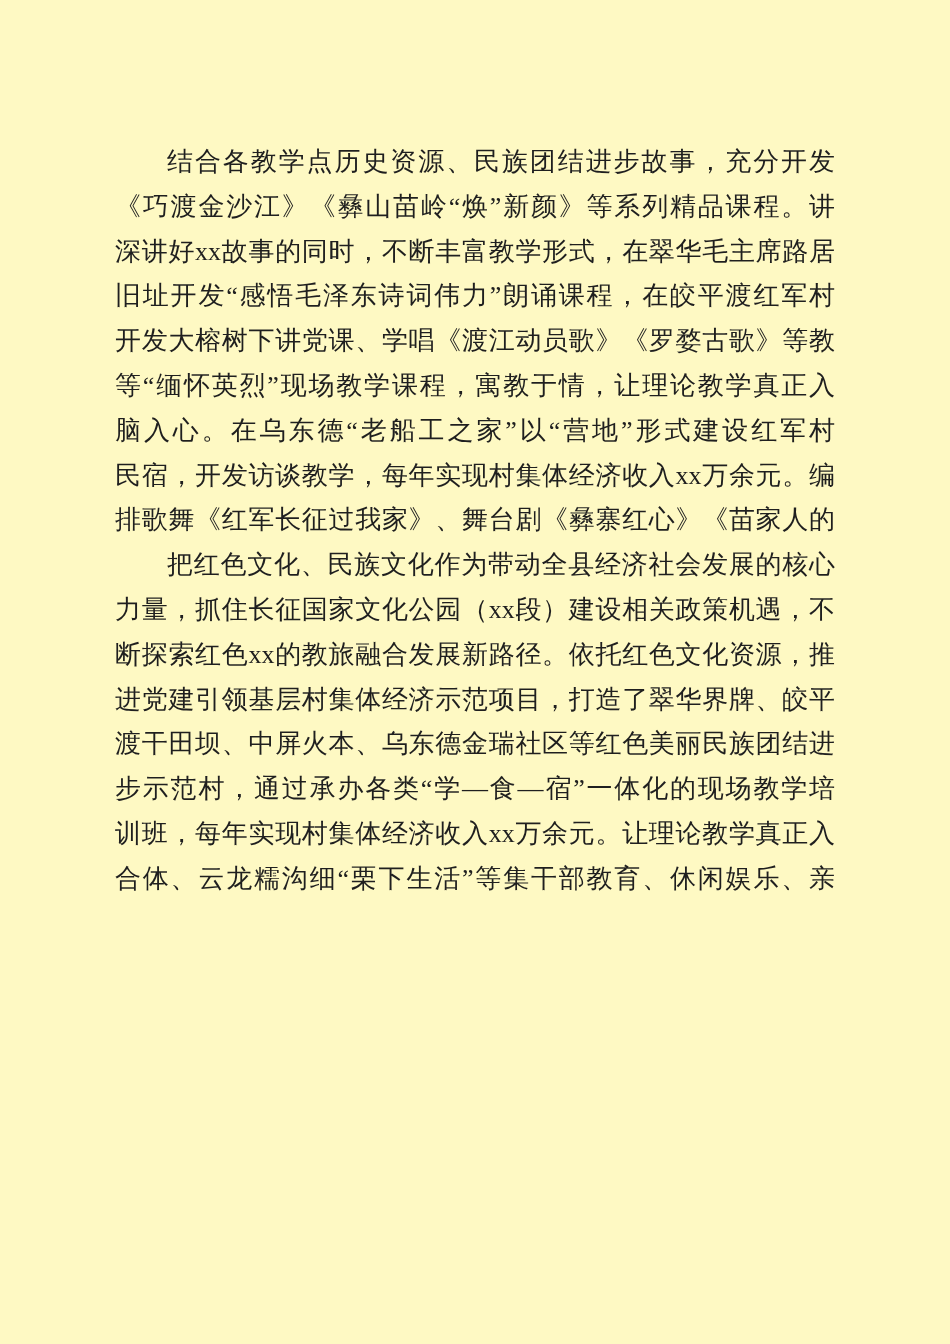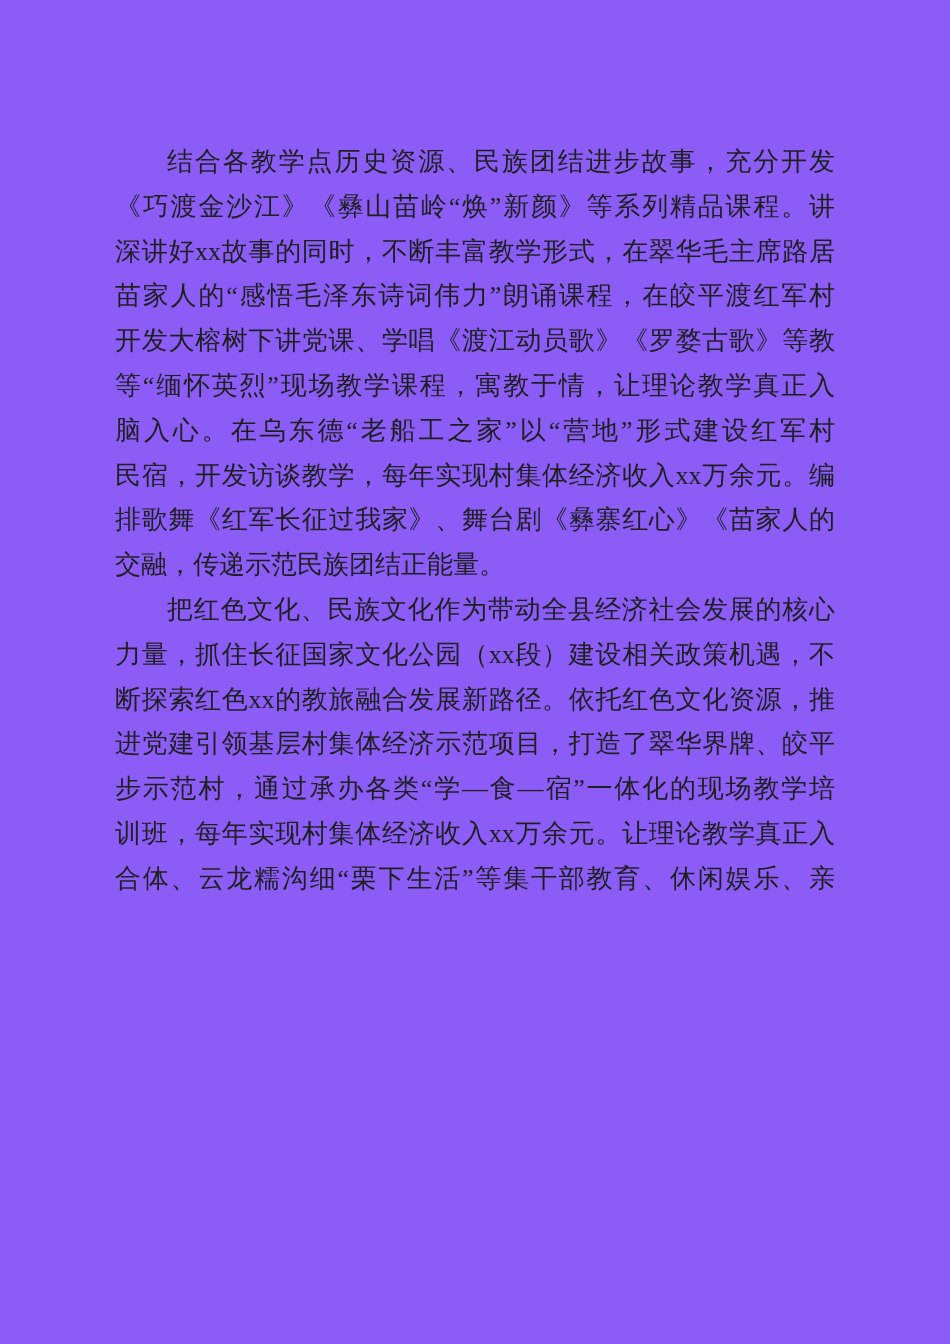--- a/index.html
+++ b/index.html
@@ -4,21 +4,21 @@
 <style>
   html, body {
     margin: 0;
     padding: 0;
     background: #ffffff;
   }
   .page {
     position: relative;
     width: 950px;
     height: 1344px;
-    background: #8b5cf6;
+    background: #fef9c3;
     overflow: hidden;
     font-family: "Liberation Serif", "DejaVu Serif", serif;
     color: #1f1f1f;
   }
   .doc-body {
     position: absolute;
     left: 115px;
     top: 140px;
     width: 720px;
   }
@@ -46,34 +46,34 @@
 </head>
 <body>
 
 <div class="page">
   <div class="doc-body">
 
     <div class="block">
       <div class="line indent">结合各教学点历史资源、民族团结进步故事，充分开发</div>
       <div class="line">《巧渡金沙江》《彝山苗岭“焕”新颜》等系列精品课程。讲</div>
       <div class="line">深讲好xx故事的同时，不断丰富教学形式，在翠华毛主席路居</div>
-      <div class="line">苗家人的“感悟毛泽东诗词伟力”朗诵课程，在皎平渡红军村</div>
+      <div class="line">旧址开发“感悟毛泽东诗词伟力”朗诵课程，在皎平渡红军村</div>
       <div class="line">开发大榕树下讲党课、学唱《渡江动员歌》《罗婺古歌》等教</div>
       <div class="line">等“缅怀英烈”现场教学课程，寓教于情，让理论教学真正入</div>
       <div class="line">脑入心。在乌东德“老船工之家”以“营地”形式建设红军村</div>
       <div class="line">民宿，开发访谈教学，每年实现村集体经济收入xx万余元。编</div>
       <div class="line">排歌舞《红军长征过我家》、舞台剧《彝寨红心》《苗家人的</div>
-      <div class="line end">交融，传递示范民族团结正能量。</div>
     </div>
 
 
     <div class="block">
       <div class="line indent">把红色文化、民族文化作为带动全县经济社会发展的核心</div>
       <div class="line">力量，抓住长征国家文化公园（xx段）建设相关政策机遇，不</div>
       <div class="line">断探索红色xx的教旅融合发展新路径。依托红色文化资源，推</div>
       <div class="line">进党建引领基层村集体经济示范项目，打造了翠华界牌、皎平</div>
+      <div class="line">渡干田坝、中屏火本、乌东德金瑞社区等红色美丽民族团结进</div>
       <div class="line">步示范村，通过承办各类“学—食—宿”一体化的现场教学培</div>
       <div class="line">训班，每年实现村集体经济收入xx万余元。让理论教学真正入</div>
       <div class="line">合体、云龙糯沟细“栗下生活”等集干部教育、休闲娱乐、亲</div>
     </div>
 
   </div>
 </div>
 
 </body></html>

